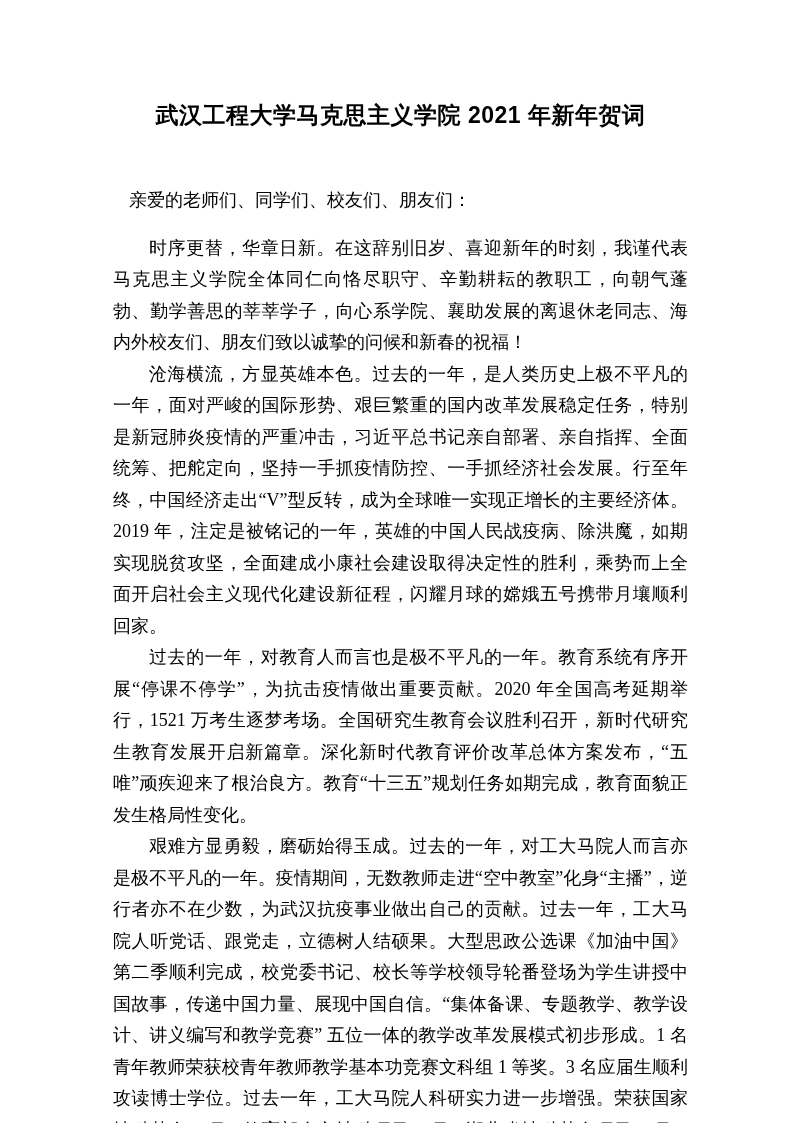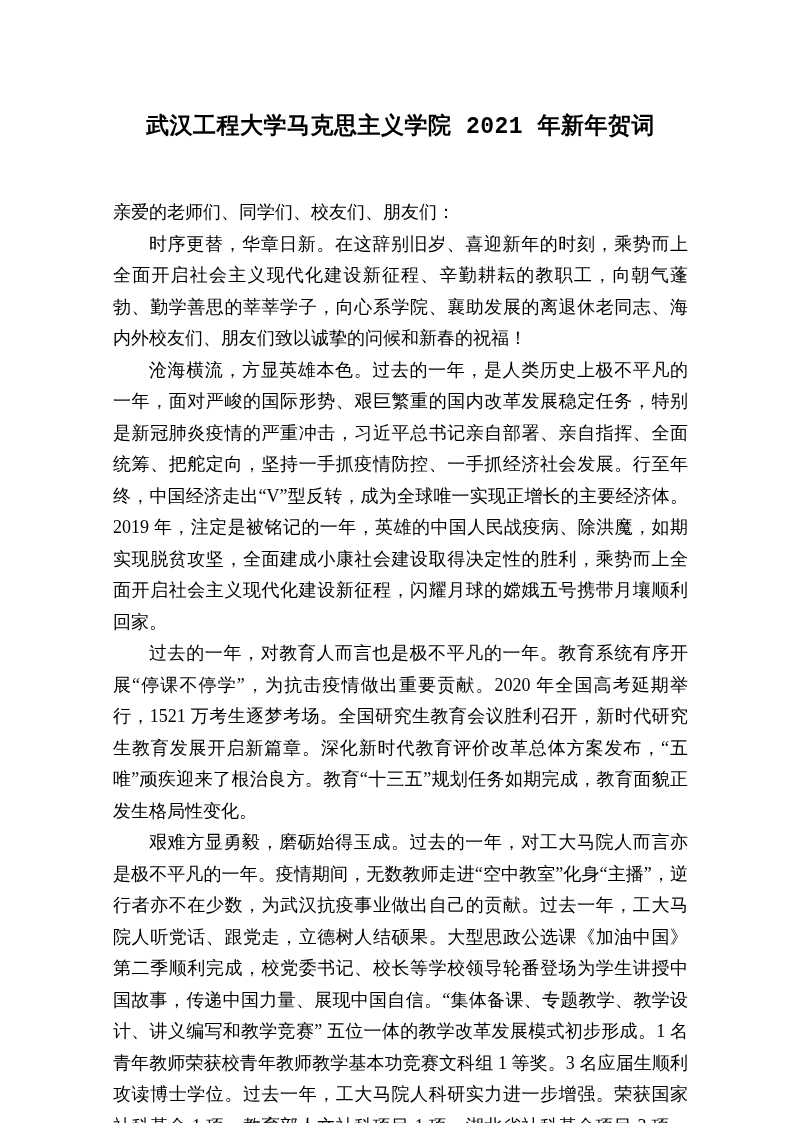--- a/index.html
+++ b/index.html
@@ -11,55 +11,55 @@
     position: relative;
     width: 794px;
     height: 1123px;
     background: #ffffff;
     color: #000000;
     overflow: hidden;
     box-sizing: border-box;
     padding: 103px 106px 0 113px;
   }
   .doc-title {
-    font-family: Liberation Mono, monospace;
+    font-family: Liberation Sans, sans-serif;
     font-size: 23px;
     font-weight: 600;
     line-height: 25px;
     text-align: center;
     letter-spacing: 0.5px;
-    margin: 12px 0 57px 0;
+    margin: 0 0 57px 0;
     color: #000000;
   }
   .doc-body {
     font-family: "Liberation Serif", "DejaVu Serif", serif;
     font-size: 18px;
     line-height: 31.5px;
     text-align: justify;
     color: #000000;
   }
   .salutation {
-    margin: 0;
+    margin: 16px;
     text-indent: 0;
   }
   .para {
     margin: 0;
     text-indent: 2em;
   }
 </style>
 </head>
 <body>
 
 <div class="page">
   <h1 class="doc-title">武汉工程大学马克思主义学院 2021 年新年贺词</h1>
 
   <div class="doc-body">
     <p class="salutation">亲爱的老师们、同学们、校友们、朋友们：</p>
 
-    <p class="para">时序更替，华章日新。在这辞别旧岁、喜迎新年的时刻，乘势而上全面开启社会主义现代化建设新征程、辛勤耕耘的教职工，向朝气蓬勃、勤学善思的莘莘学子，向心系学院、襄助发展的离退休老同志、海内外校友们、朋友们致以诚挚的问候和新春的祝福！</p>
+    <p class="para">时序更替，华章日新。在这辞别旧岁、喜迎新年的时刻，我谨代表马克思主义学院全体同仁向恪尽职守、辛勤耕耘的教职工，向朝气蓬勃、勤学善思的莘莘学子，向心系学院、襄助发展的离退休老同志、海内外校友们、朋友们致以诚挚的问候和新春的祝福！</p>
 
     <p class="para">沧海横流，方显英雄本色。过去的一年，是人类历史上极不平凡的一年，面对严峻的国际形势、艰巨繁重的国内改革发展稳定任务，特别是新冠肺炎疫情的严重冲击，习近平总书记亲自部署、亲自指挥、全面统筹、把舵定向，坚持一手抓疫情防控、一手抓经济社会发展。行至年终，中国经济走出“V”型反转，成为全球唯一实现正增长的主要经济体。2019 年，注定是被铭记的一年，英雄的中国人民战疫病、除洪魔，如期实现脱贫攻坚，全面建成小康社会建设取得决定性的胜利，乘势而上全面开启社会主义现代化建设新征程，闪耀月球的嫦娥五号携带月壤顺利回家。</p>
 
     <p class="para">过去的一年，对教育人而言也是极不平凡的一年。教育系统有序开展“停课不停学”，为抗击疫情做出重要贡献。2020 年全国高考延期举行，1521 万考生逐梦考场。全国研究生教育会议胜利召开，新时代研究生教育发展开启新篇章。深化新时代教育评价改革总体方案发布，“五唯”顽疾迎来了根治良方。教育“十三五”规划任务如期完成，教育面貌正发生格局性变化。</p>
 
     <p class="para">艰难方显勇毅，磨砺始得玉成。过去的一年，对工大马院人而言亦是极不平凡的一年。疫情期间，无数教师走进“空中教室”化身“主播”，逆行者亦不在少数，为武汉抗疫事业做出自己的贡献。过去一年，工大马院人听党话、跟党走，立德树人结硕果。大型思政公选课《加油中国》第二季顺利完成，校党委书记、校长等学校领导轮番登场为学生讲授中国故事，传递中国力量、展现中国自信。“集体备课、专题教学、教学设计、讲义编写和教学竞赛” 五位一体的教学改革发展模式初步形成。1 名青年教师荣获校青年教师教学基本功竞赛文科组 1 等奖。3 名应届生顺利攻读博士学位。过去一年，工大马院人科研实力进一步增强。荣获国家社科基金 1 项，教育部人文社科项目 1 项，湖北省社科基金项目 3 项，湖北省中青年马克思主义理论家培育计划 1 人，省教育科学规划项目 1 项，省教育厅一般项目 1 项，科研进账 55 余万元。教师公开发表论文核心论文 13 篇，被《中国社会科学文摘》全文</p>
   </div>
 </div>
 
 </body></html>

